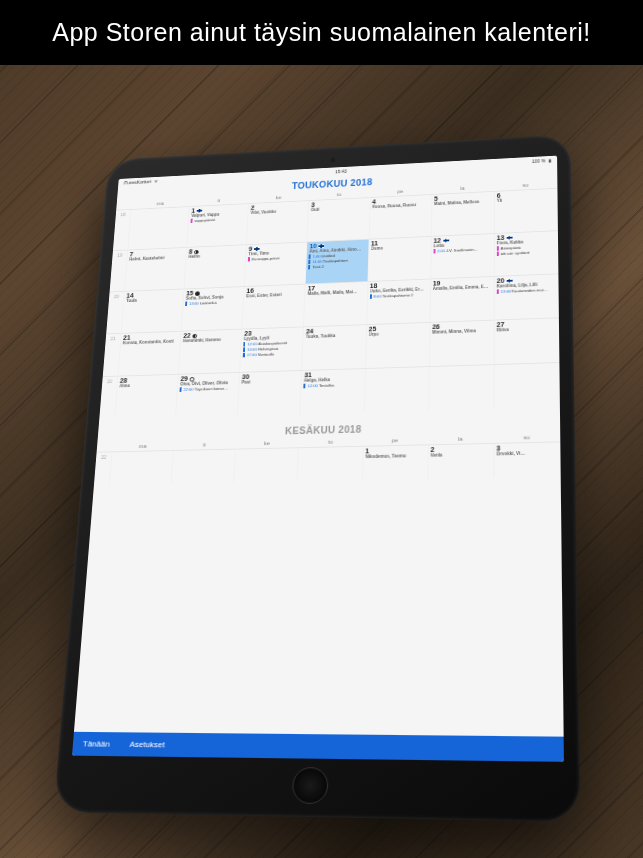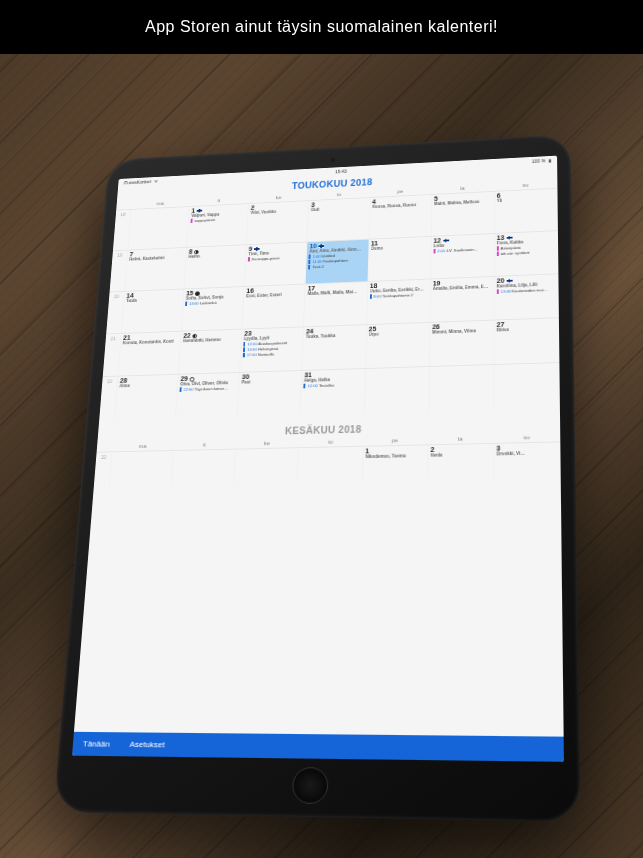--- a/index.html
+++ b/index.html
@@ -1,19 +1,19 @@
 <!DOCTYPE html>
 <html><head>
 <meta charset="utf-8">
 <style>
 * { margin:0; padding:0; box-sizing:border-box; }
 body { font-family:-apple-system,Helvetica,Arial,sans-serif; background:#3a2d1f; width:643px; height:858px; overflow:hidden; position:relative; }
 .wood { position:absolute; inset:0; background:linear-gradient(135deg,#4a3826 0%,#5c4530 20%,#3a2d1f 40%,#6b5139 60%,#2f2418 80%,#4a3826 100%); }
 .wood::before { content:""; position:absolute; inset:0; background:repeating-linear-gradient(135deg,rgba(0,0,0,.15) 0 2px,transparent 2px 50px),repeating-linear-gradient(135deg,rgba(0,0,0,.08) 0 1px,transparent 1px 8px); }
-.caption-bar { position:relative; background:#000; color:#fff; text-align:center; padding:18px 10px; font-size:16px; font-weight:300; letter-spacing:.5px; z-index:2; }
+.caption-bar { position:relative; background:#000; color:#fff; text-align:center; padding:18px 10px; font-size:25px; font-weight:300; letter-spacing:.5px; z-index:2; }
 .tablet-shell { position:absolute; top:110px; left:50%; width:500px; height:700px; background:linear-gradient(145deg,#2b2b2b,#0a0a0a); border-radius:34px; box-shadow:0 30px 60px rgba(0,0,0,.6),inset 0 0 4px rgba(255,255,255,.15); padding:24px 14px 54px; z-index:2; transform:translateX(-50%) perspective(1600px) rotateX(18deg) rotateY(-10deg) rotateZ(2deg); transform-origin:center; }
 .camera { position:absolute; top:12px; left:50%; transform:translateX(-50%); width:6px; height:6px; background:#1a1a1a; border-radius:50%; box-shadow:inset 0 0 2px #333; }
 .home-btn { position:absolute; bottom:12px; left:50%; transform:translateX(-50%); width:34px; height:34px; border:1px solid #333; border-radius:50%; background:radial-gradient(circle,#1a1a1a,#000); }
 .screen { width:100%; height:100%; background:#f5f5f5; border-radius:3px; overflow:hidden; display:flex; flex-direction:column; font-size:6px; }
 .status-bar { display:flex; justify-content:space-between; align-items:center; padding:2px 6px; background:#f5f5f5; color:#333; font-size:5px; }
 .status-left,.status-right { display:flex; gap:3px; align-items:center; }
 .cal-header { text-align:center; color:#1f6fd6; font-weight:700; font-size:10px; padding:4px 0 2px; letter-spacing:.3px; }
 .weekdays { display:grid; grid-template-columns:16px repeat(7,1fr); font-size:6px; color:#888; }
 .weekdays div { text-align:center; padding:2px 0; }
 .grid { display:grid; grid-template-columns:16px repeat(7,1fr); }

